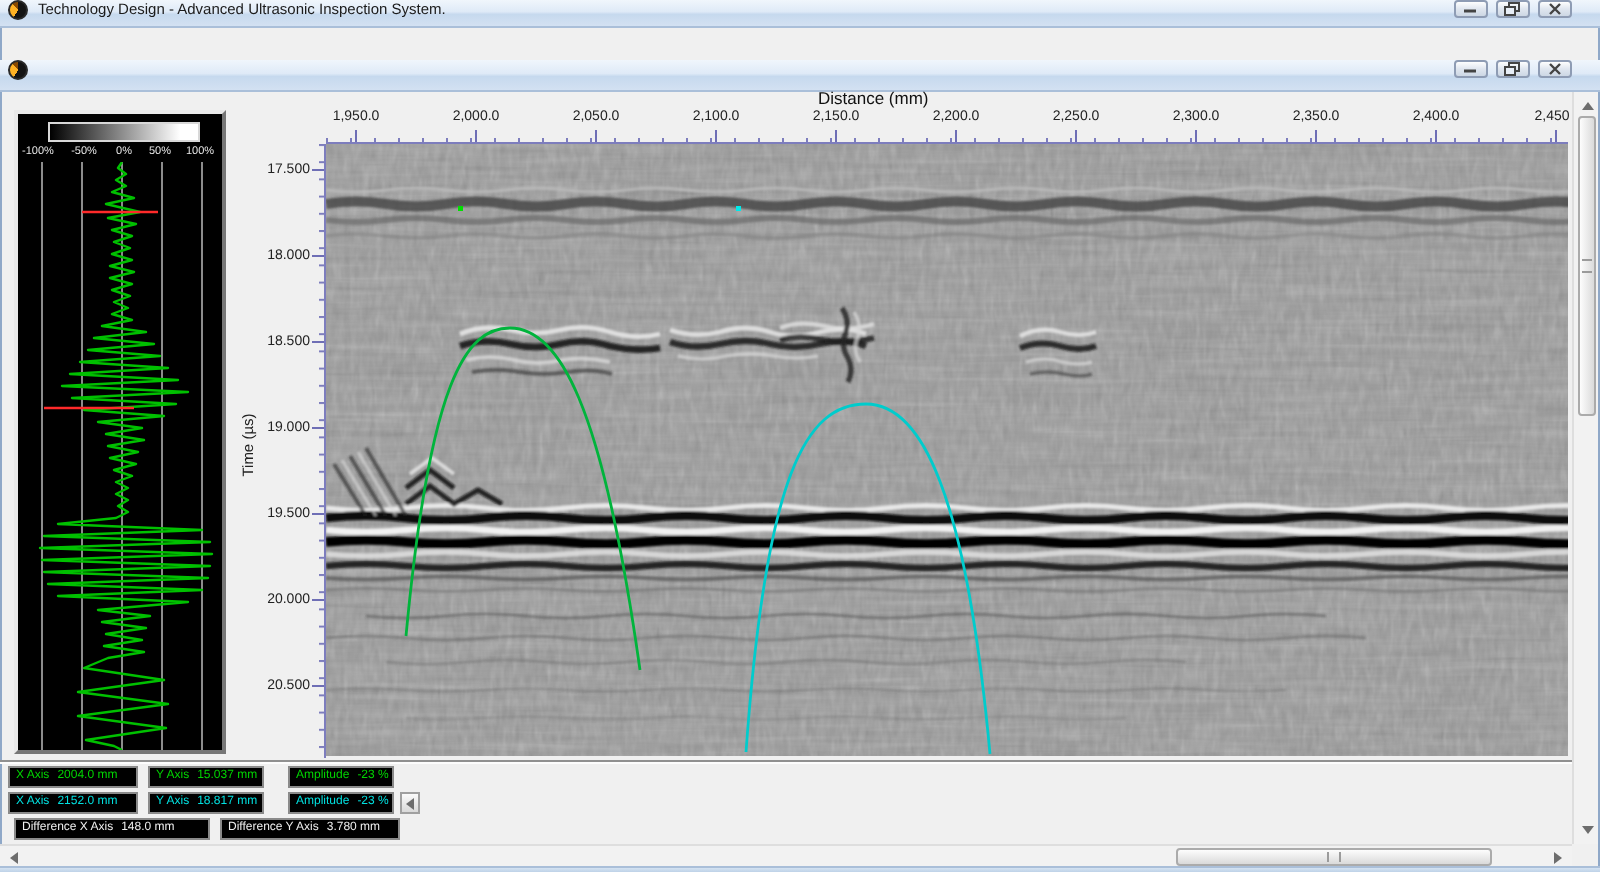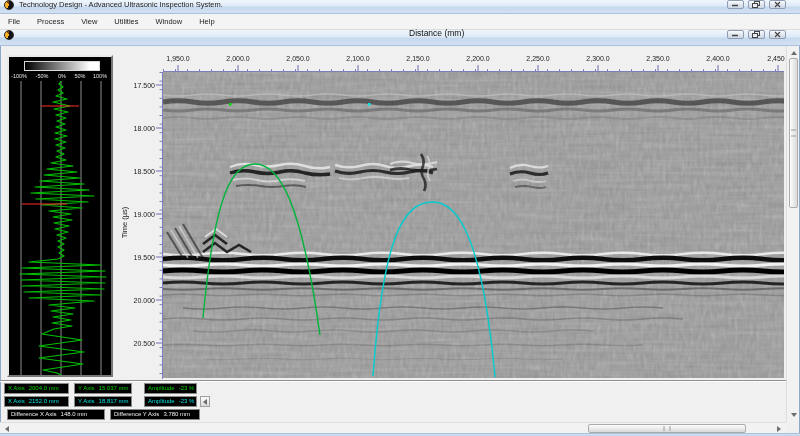--- a/index.html
+++ b/index.html
@@ -28,21 +28,21 @@
 
   
   #ascan-panel { position:absolute; left:7px; top:55px; width:106px; height:322px; background:#000;
     border:2px solid; border-color:#e9e9e9 #777 #777 #e9e9e9; }
   #ascan-gradient { position:absolute; left:15px; top:4px; width:76px; height:10px;
     background:linear-gradient(90deg,#000,#fff 88%,#fff); border:1px solid #d8d8d8; }
   .ascan-scale { position:absolute; top:16px; font-size:5.5px; color:#e6e6e6; transform:translateX(-50%); white-space:nowrap; }
   #ascan-svg { position:absolute; left:0; top:24px; }
 
   
-  #chart-title { position:absolute; left:409px; top:28px; font-size:8.5px; color:#111; }
+  #chart-title { position:absolute; left:409px; top:44px; font-size:8.5px; color:#111; }
   .x-tick-label { position:absolute; top:55px; font-size:7px; color:#222; transform:translateX(-50%); white-space:nowrap; }
   #x-axis-svg { position:absolute; left:163px; top:64px; }
   #y-axis-label { position:absolute; left:104px; top:218px; font-size:7.5px; color:#222;
     transform:rotate(-90deg); transform-origin:center; width:40px; text-align:center; }
   .y-tick-label { position:absolute; left:124px; width:31px; text-align:right; font-size:7px; color:#222; transform:translateY(-50%); }
   #y-axis-svg { position:absolute; left:156px; top:72px; }
   #scan-svg { position:absolute; left:163px; top:72px; background:#969696; }
 
   
   #content-divider { position:absolute; left:0; top:380px; width:786px; height:2px;
@@ -100,28 +100,20 @@
           </svg>
       </span>
       <span class="win-btn">
         <svg width="8" height="7">
             <path d="M1,1 L6,6 M6,1 L1,6" stroke="#444" stroke-width="1.2"></path>
           </svg>
       </span>
     </span>
   </div>
 
-  <div id="menubar">
-    <span class="menu-item">File</span>
-    <span class="menu-item">Process</span>
-    <span class="menu-item">View</span>
-    <span class="menu-item">Utilities</span>
-    <span class="menu-item">Window</span>
-    <span class="menu-item">Help</span>
-  </div>
 
   <div id="doc-titlebar" class="titlebar">
     <span class="app-icon"></span>
     <span class="win-buttons">
       <span class="win-btn">
         <svg width="9" height="5">
             <line x1="1" y1="3.5" x2="7" y2="3.5" stroke="#444" stroke-width="1.5"></line>
           </svg>
       </span>
       <span class="win-btn">

